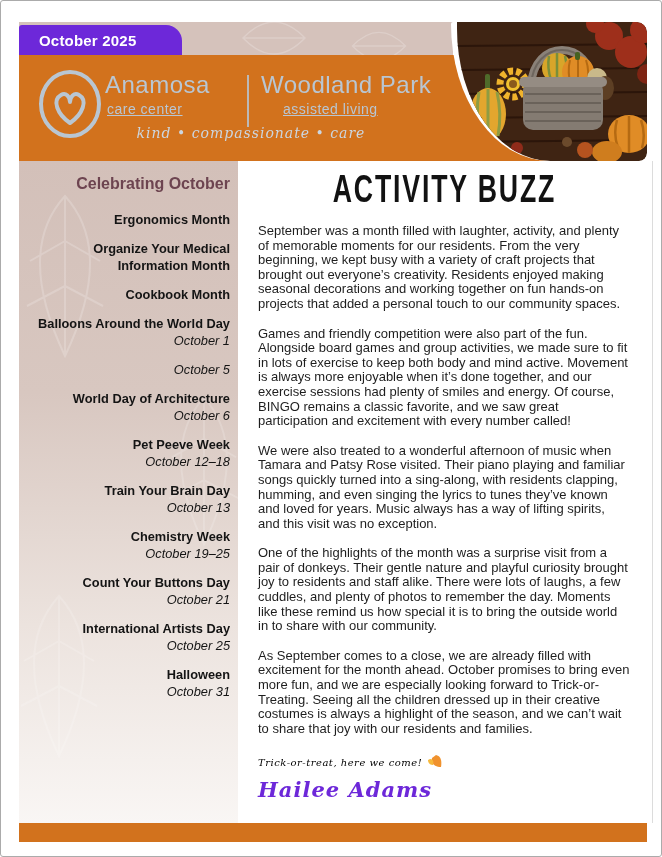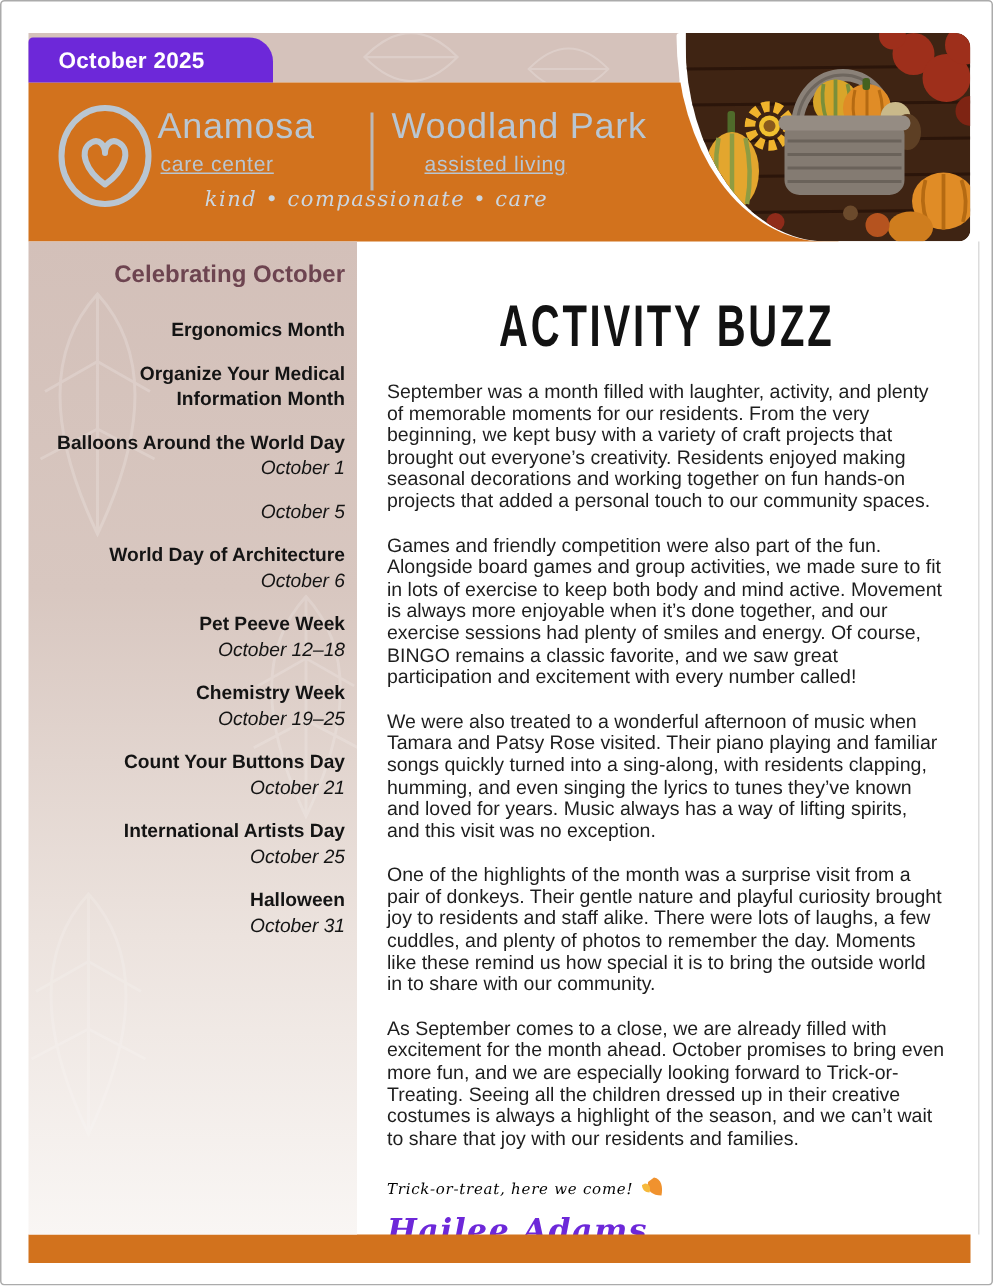--- a/index.html
+++ b/index.html
@@ -39,21 +39,21 @@
     background:linear-gradient(180deg,#d3c0b9 0%,#d8c7c0 35%,#ece3de 70%,#f9f6f4 100%);
     overflow:hidden;z-index:1;
   }
   .sidebar-inner{position:relative;z-index:2;padding:14px 8px 0 8px;text-align:right;}
   .side-heading{color:#6d4450;font-weight:bold;font-size:16px;margin:0 0 18px 0;}
   .obs-item{margin:0 0 12px 0;color:#141414;}
   .obs-title{font-weight:bold;font-size:12.8px;line-height:17px;}
   .obs-date{font-style:italic;font-size:12.8px;line-height:17px;}
   .leaf{position:absolute;z-index:1;opacity:.35;}
   
-  .main{position:absolute;left:237px;top:160px;width:414px;height:662px;background:#ffffff;margin-top:30px;}
+  .main{position:absolute;left:237px;top:160px;width:414px;height:662px;background:#ffffff;}
   .col-line{position:absolute;left:651px;top:160px;width:1px;height:662px;background:#dcdcdc;}
   .article{padding:8px 22px 0 20px;}
   .article-title{
     text-align:center;margin:4px 0 18px 0;color:#121212;font-weight:bold;font-size:29px;letter-spacing:2px;
   }
   .article-title span{display:inline-block;transform:scale(.92,1.35);transform-origin:center;}
   .article p{margin:0 0 15px 0;font-size:13px;line-height:14.6px;color:#1e1e1e;}
   .closing{margin:18px 0 0 0;font-family:"DejaVu Serif",serif;font-style:italic;font-size:10px;color:#000000;letter-spacing:.5px;}
   .signature{margin:8px 0 0 0;font-family:"DejaVu Serif",serif;font-style:italic;font-weight:bold;font-size:21px;color:#6d28d9;letter-spacing:1px;}
   .leaf-emoji{display:inline-block;vertical-align:-3px;margin-left:5px;}
@@ -166,33 +166,40 @@
     <div class="sidebar-inner">
       <div class="side-heading">Celebrating October</div>
       <div id="obs-list">
           <div class="obs-item">
             <div class="obs-title">Ergonomics Month</div>
           </div>
           <div class="obs-item">
             <div class="obs-title">Organize Your Medical Information Month</div>
           </div>
           <div class="obs-item">
+            <div class="obs-title">Cookbook Month</div>
+          </div>
+          <div class="obs-item">
             <div class="obs-title">Balloons Around the World Day</div>
             <div class="obs-date">October 1</div>
           </div>
           <div class="obs-item">
             <div class="obs-date">October 5</div>
           </div>
           <div class="obs-item">
             <div class="obs-title">World Day of Architecture</div>
             <div class="obs-date">October 6</div>
           </div>
           <div class="obs-item">
             <div class="obs-title">Pet Peeve Week</div>
             <div class="obs-date">October 12–18</div>
+          </div>
+          <div class="obs-item">
+            <div class="obs-title">Train Your Brain Day</div>
+            <div class="obs-date">October 13</div>
           </div>
           <div class="obs-item">
             <div class="obs-title">Chemistry Week</div>
             <div class="obs-date">October 19–25</div>
           </div>
           <div class="obs-item">
             <div class="obs-title">Count Your Buttons Day</div>
             <div class="obs-date">October 21</div>
           </div>
           <div class="obs-item">

